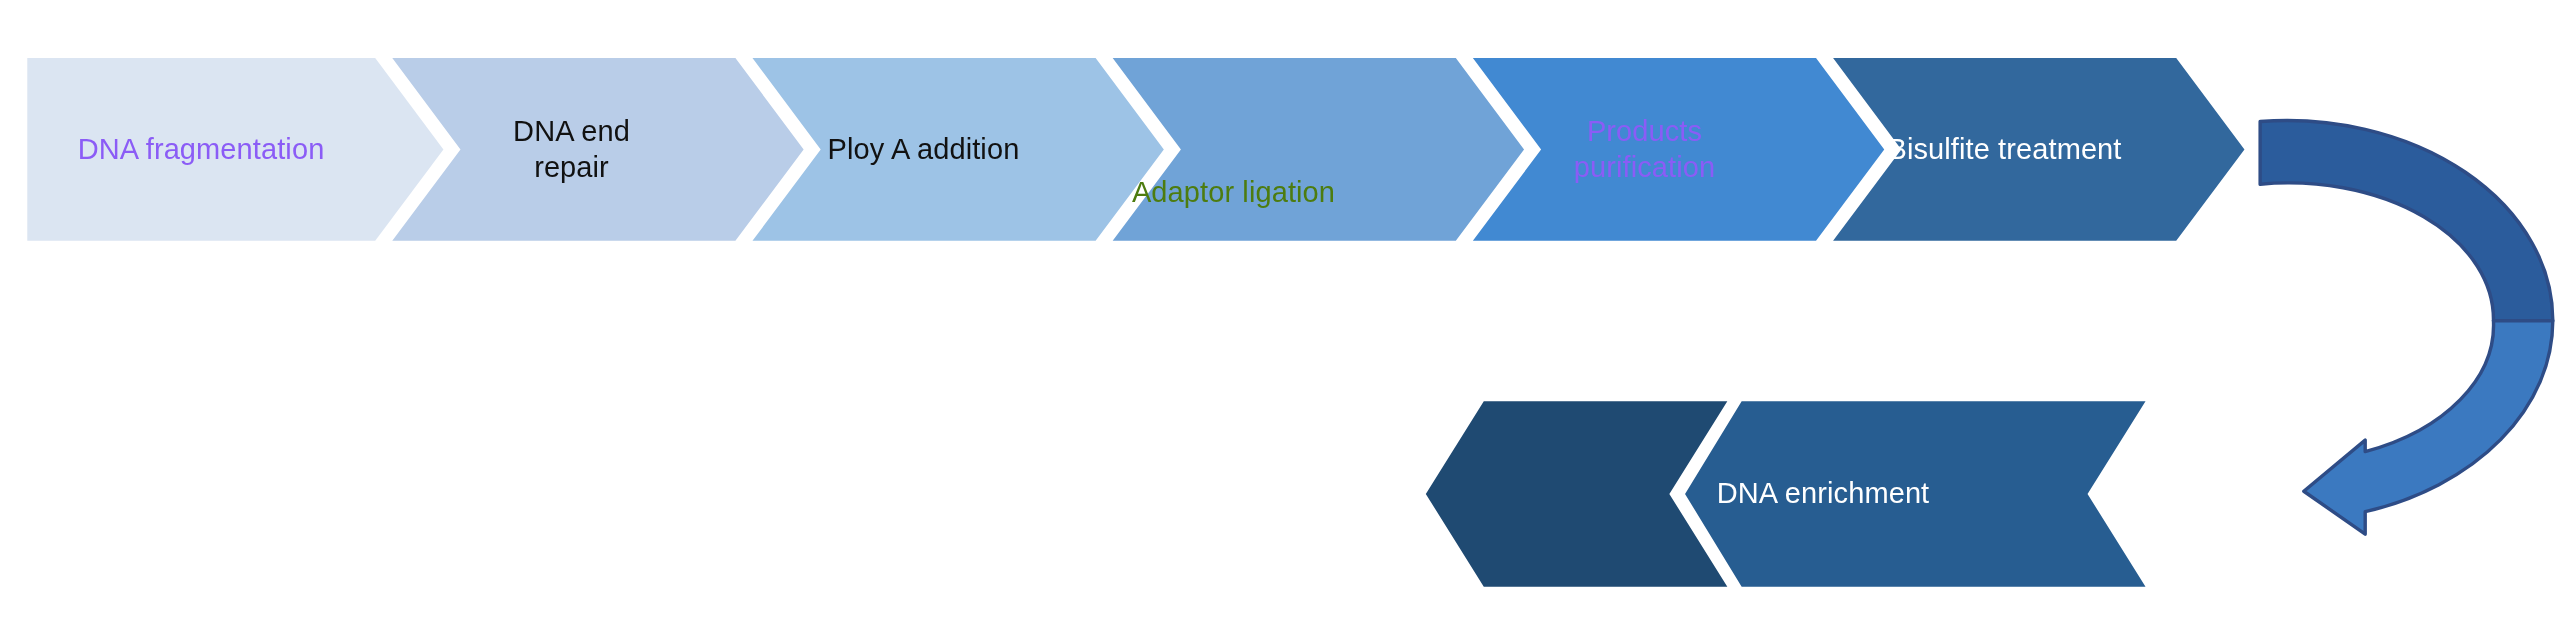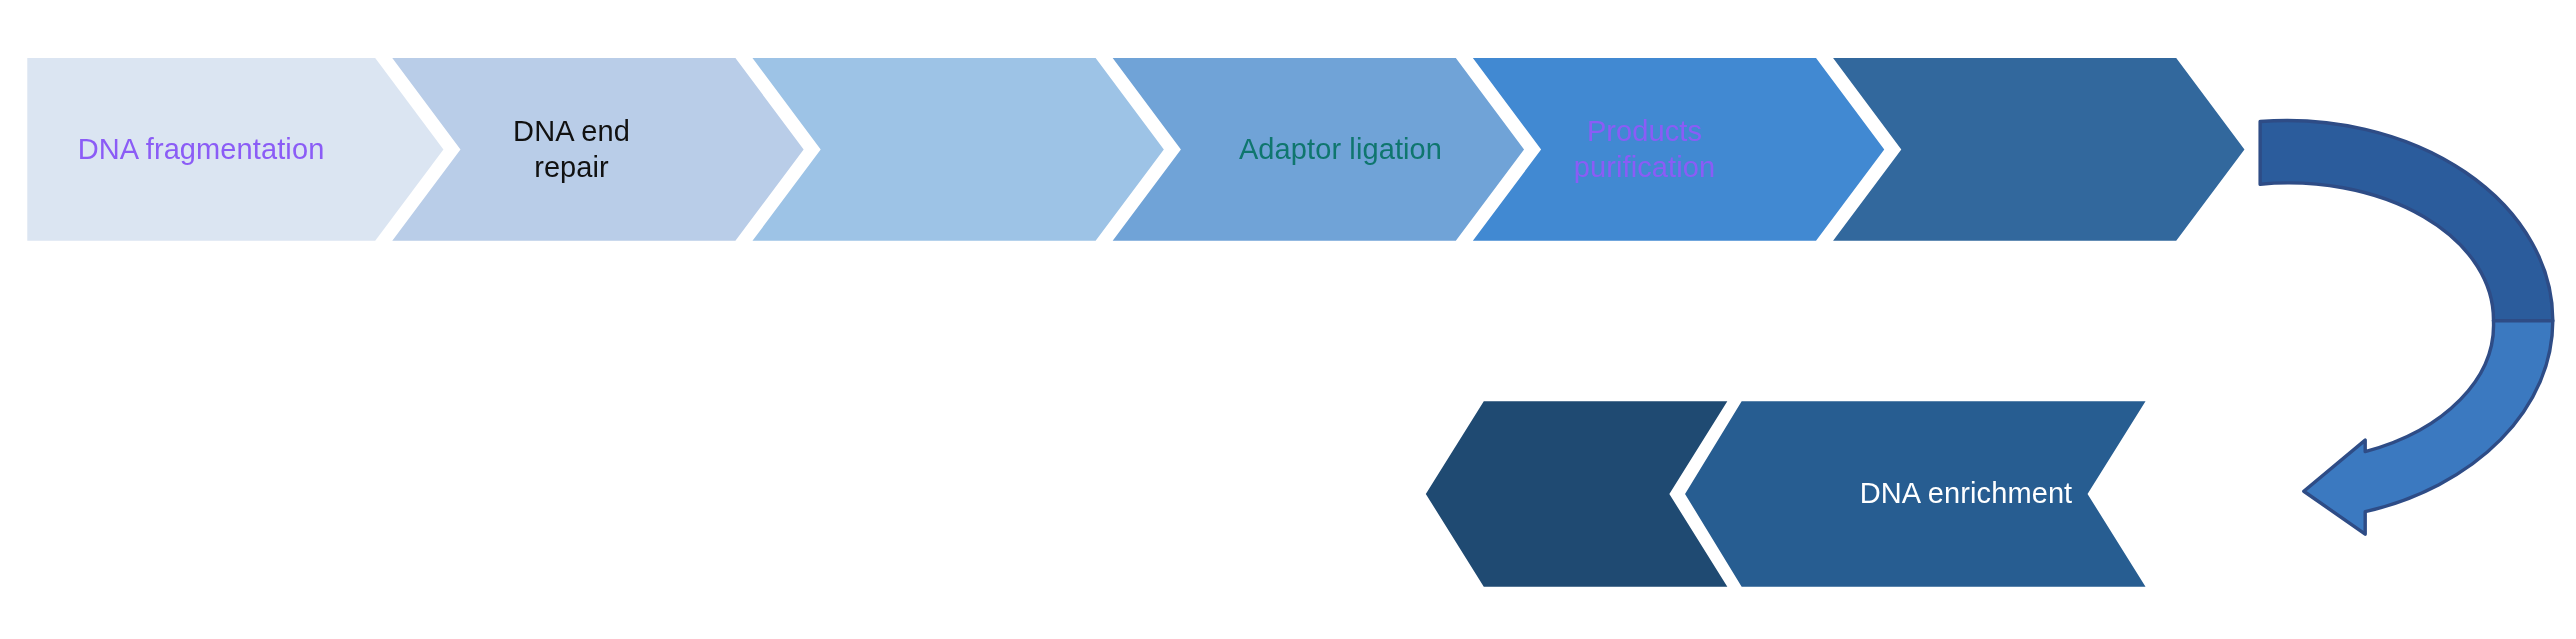--- a/index.html
+++ b/index.html
@@ -63,25 +63,27 @@
                Z" fill="#3b79c0" stroke="#2e4c86"></path>
     </g>
   </svg>
 
   <div class="lbl row1 nowrap" style="left: 27px; width: 348px; color: #8b5cf6;">DNA fragmentation</div>
 
   <div class="lbl row1" style="left: 400px; width: 343px; color: rgb(17, 17, 17);">
        <span class="inner w-narrow">DNA end repair</span>
     </div>
 
+  <div class="lbl row1 nowrap" style="left: 752px; width: 343px; color: rgb(17, 17, 17);">Ploy A addition</div>
 
-  <div class="lbl row1 nowrap" style="left: 1169px; width: 343px; color: #0f766e;">Adaptor ligation</div>
+  <div class="lbl row1 nowrap" style="left: 1062px; width: 343px; color: #4d7c0f; margin-top: 43px;">Adaptor ligation</div>
 
   <div class="lbl row1" style="left: 1473px; width: 343px; color: #8b5cf6;">
        <span class="inner w-mid">Products purification</span>
     </div>
 
+  <div class="lbl row1 nowrap" style="left: 1833px; width: 343px; color: rgb(255, 255, 255);">Bisulfite treatment</div>
 
-  <div class="lbl row2 nowrap" style="left: 1793px; width: 346px; color: rgb(255, 255, 255);">DNA enrichment</div>
+  <div class="lbl row2 nowrap" style="left: 1650px; width: 346px; color: rgb(255, 255, 255);">DNA enrichment</div>
 
 
 </div>
 
 
 </body></html>

